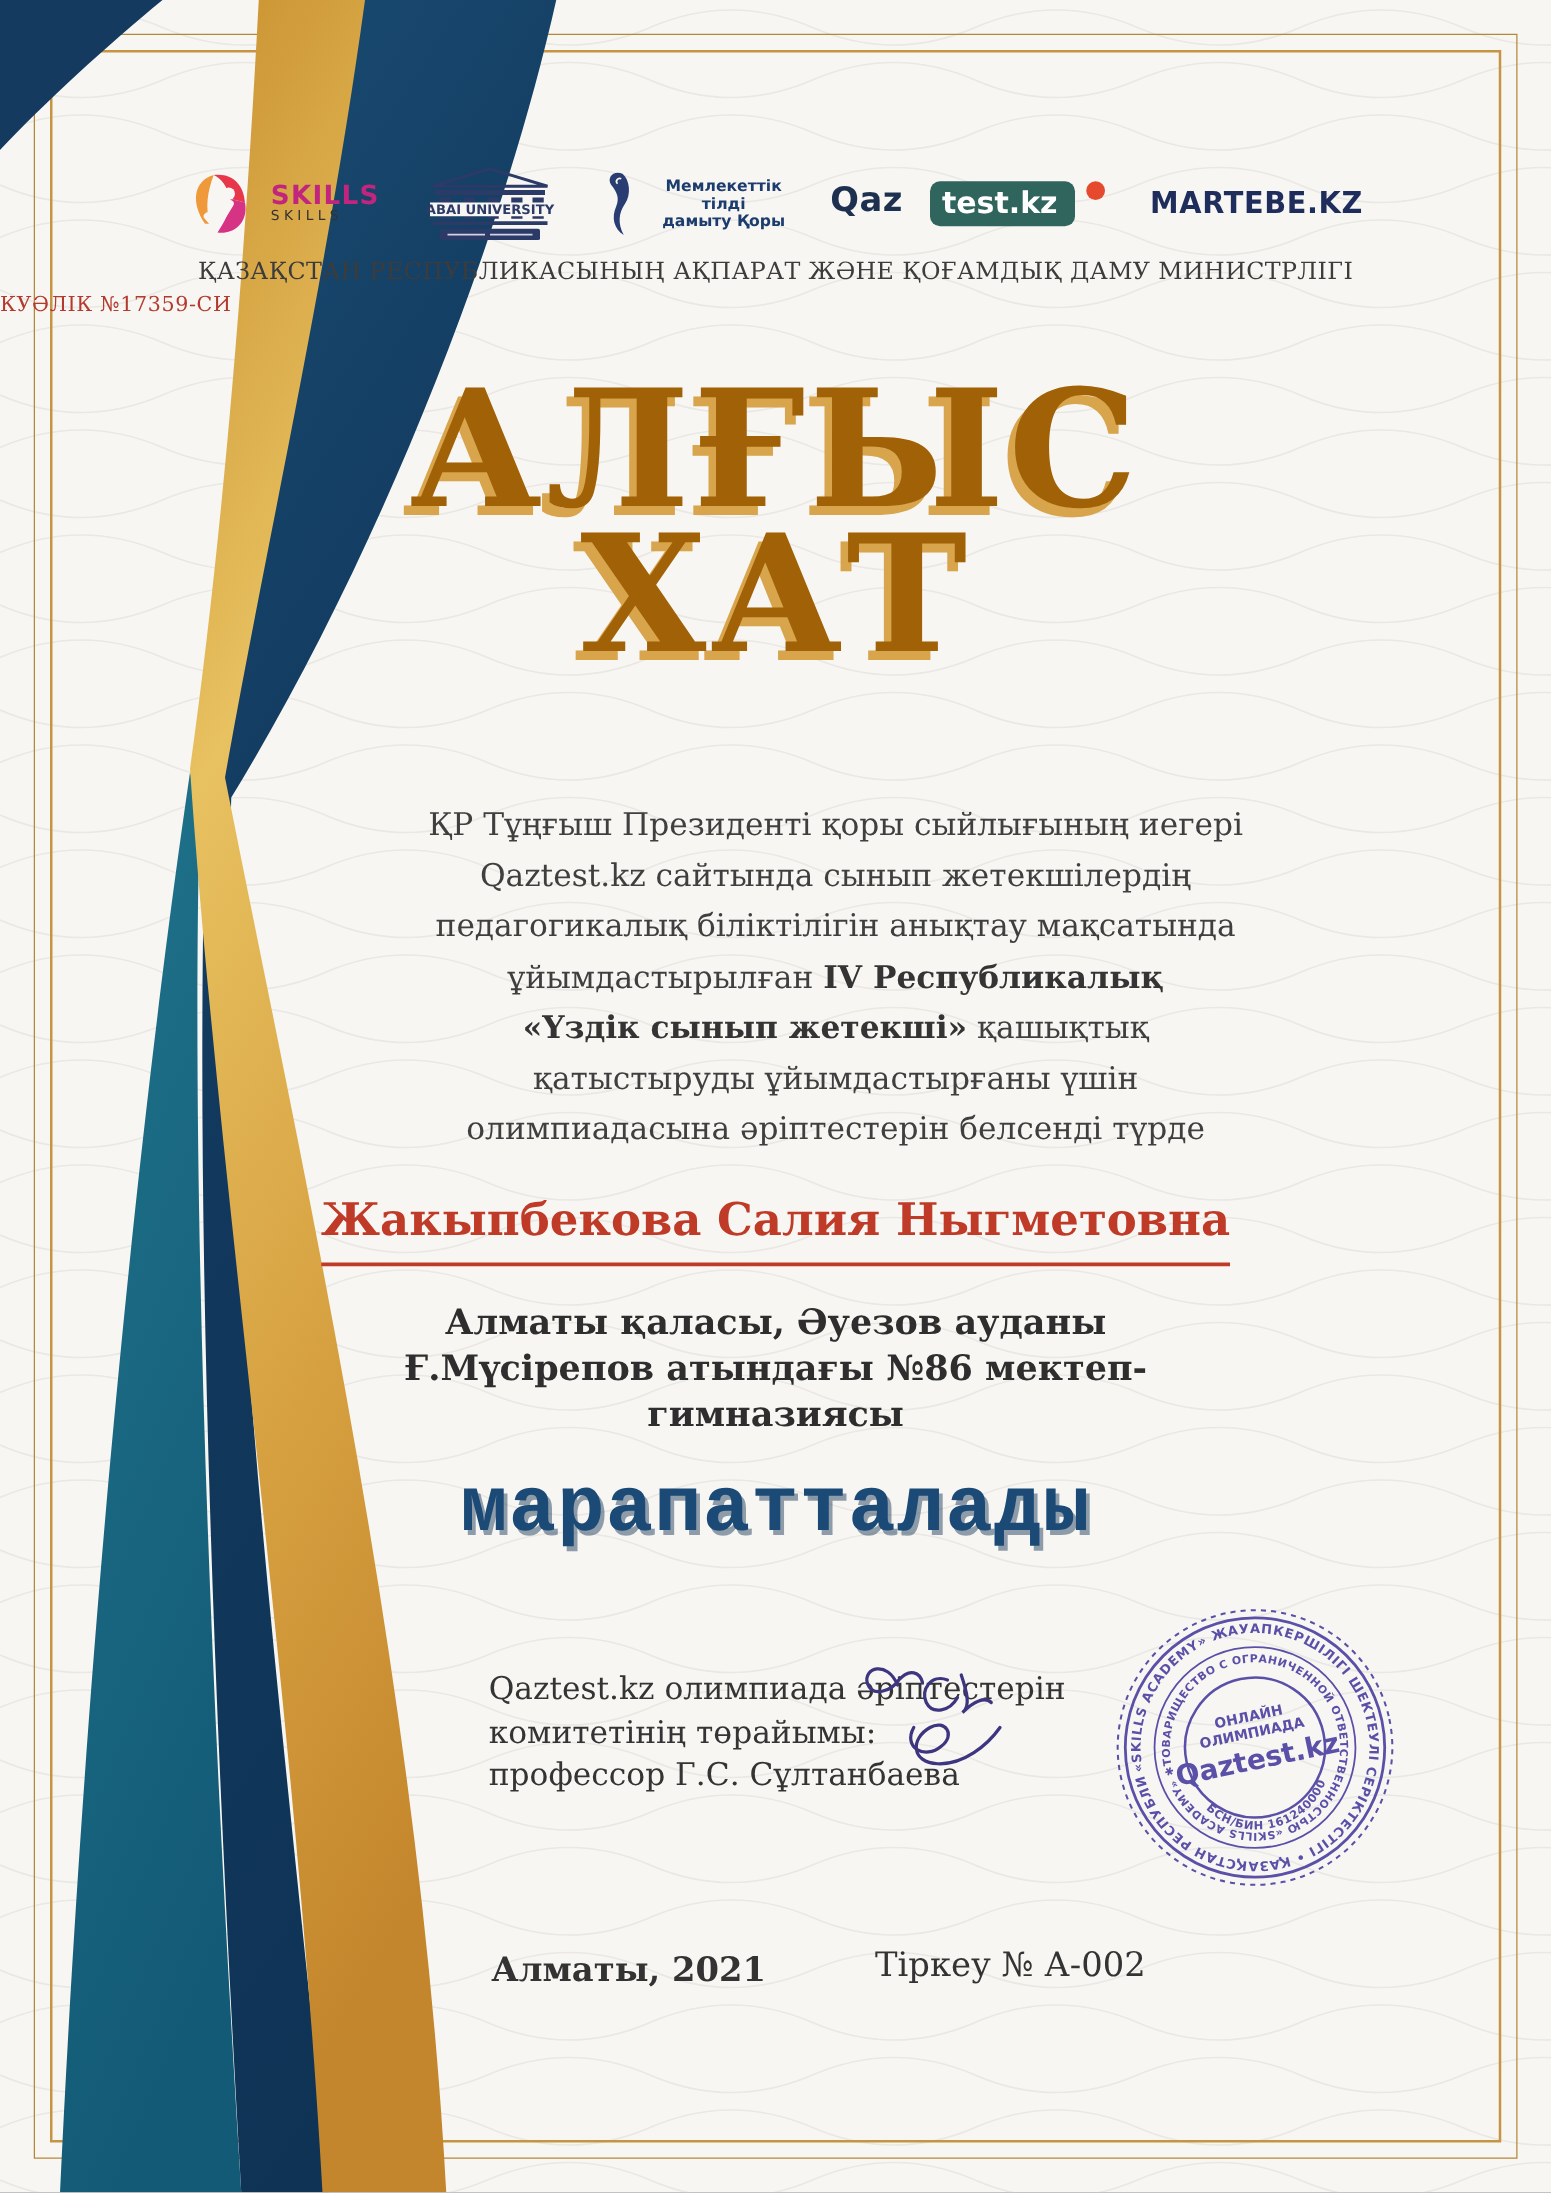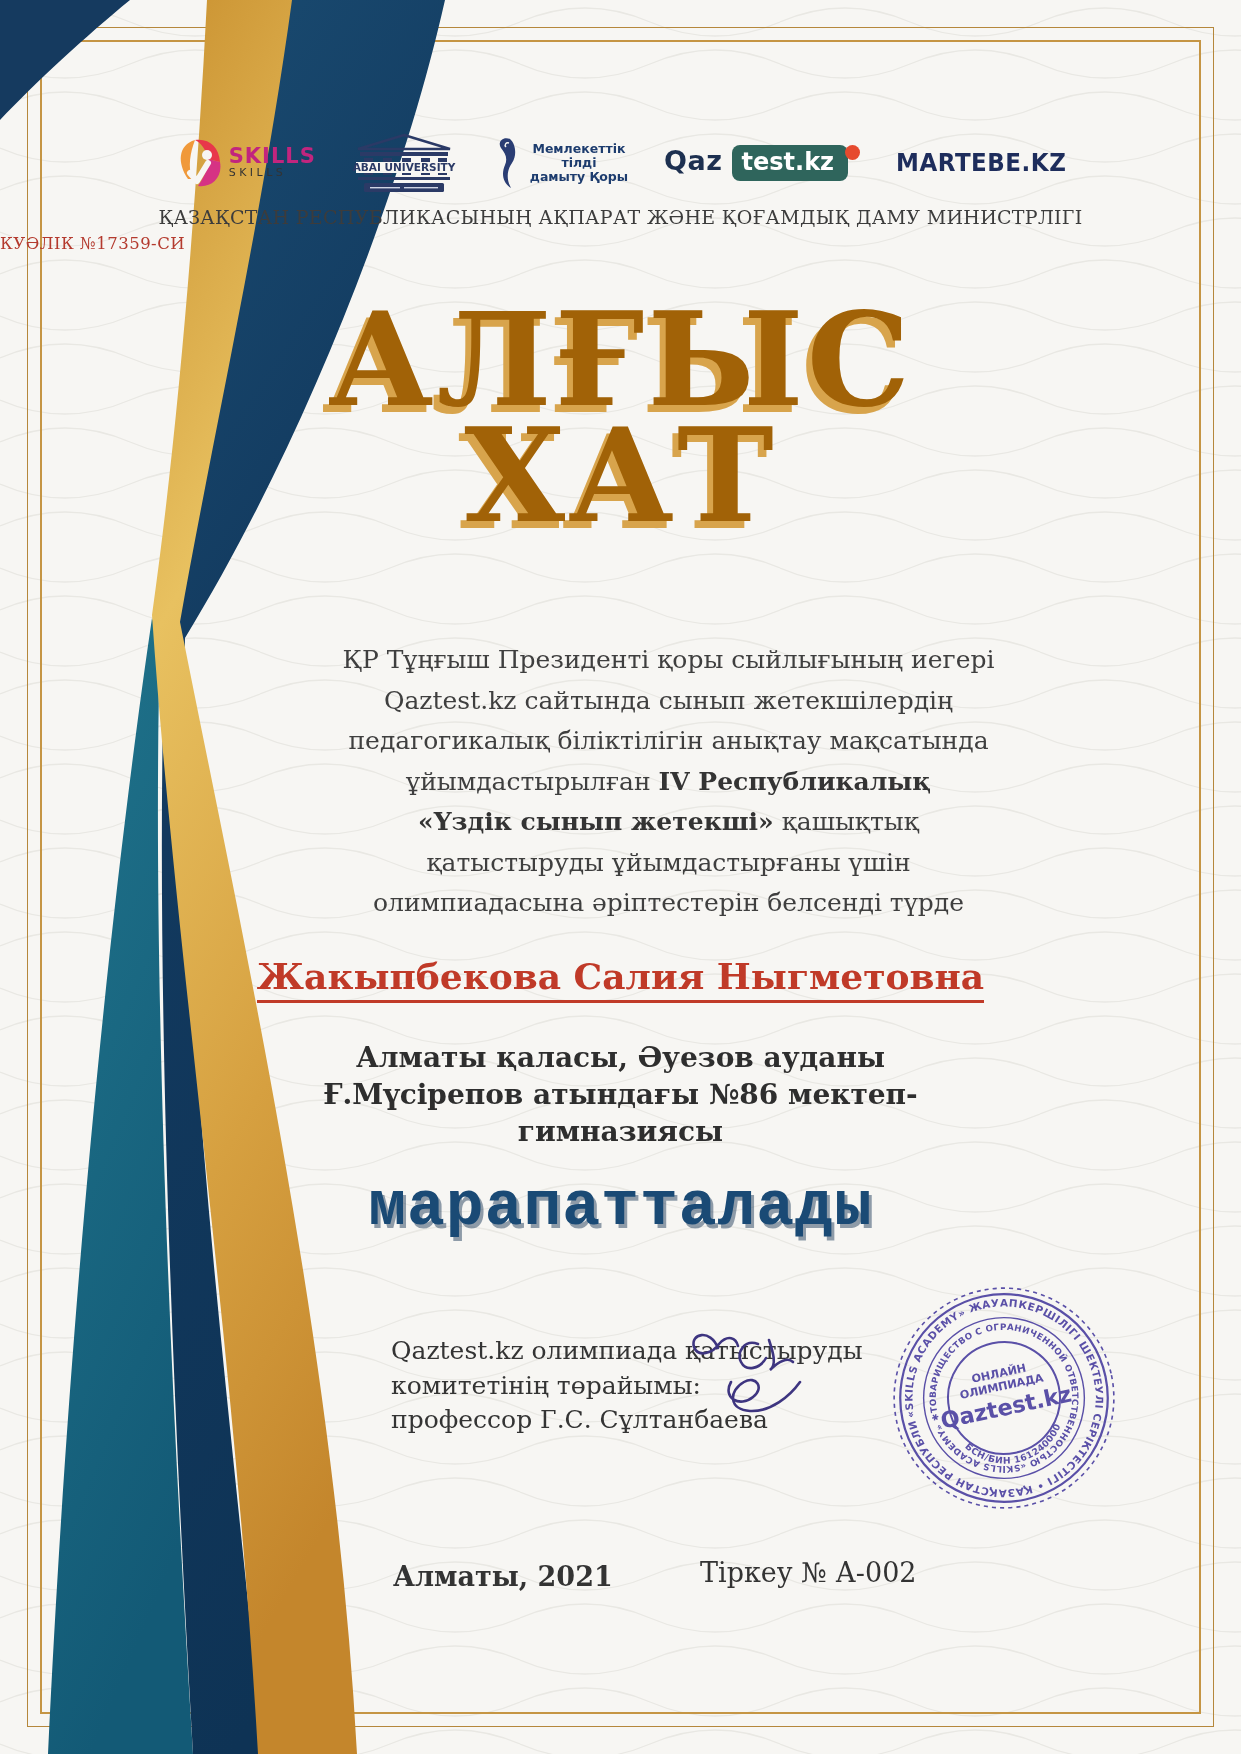--- a/index.html
+++ b/index.html
@@ -10,40 +10,40 @@
   }
   .abs{position:absolute;}
   .waves{position:absolute;inset:0;z-index:0;}
   .frame{position:absolute;z-index:2;pointer-events:none;}
   .frame-outer{inset:27px;border:1.5px solid #b5873b;}
   .frame-inner{inset:40px;border:2.5px solid #c59544;}
   .ribbon{position:absolute;left:0;top:0;z-index:3;}
   .content{position:absolute;inset:0;z-index:4;}
 
   .logos{top:126px;left:0;right:0;height:74px;display:flex;justify-content:center;align-items:center;gap:36px;font-family:"DejaVu Sans","Liberation Sans",sans-serif;}
-  .logo{display:flex;align-items:center;gap:8px;}
+  .logo{display:flex;align-items:center;gap:20px;}
   .sa-text .l1{font-weight:bold;font-size:21px;letter-spacing:1px;color:#c2257e;line-height:20px;}
   .sa-text .l2{font-size:11px;letter-spacing:3.5px;color:#333;line-height:14px;}
   .fund-text{font-size:12.5px;line-height:14px;color:#1d3c6e;text-align:center;font-weight:bold;}
   .qaztest{display:flex;align-items:flex-start;}
   .qz-prefix{font-weight:bold;font-size:27px;color:#1d3050;letter-spacing:.5px;}
   .qz-badge{background:#2f655c;color:#fff;font-weight:bold;font-size:24px;padding:3px 14px 5px 10px;border-radius:8px;margin-left:1px;}
   .qz-dot{width:15px;height:15px;border-radius:50%;background:#e64a2e;margin-left:-11px;position:relative;}
   .martebe{font-weight:bold;font-size:23px;color:#1e2d5c;letter-spacing:0.5px;transform:scaleY(1.05);}
 
   .ministry{top:206px;left:0;width:100%;text-align:center;font-size:19px;letter-spacing:.3px;color:#3c3c3c;}
   .cert-no{top:234px;left:0;width:100%;text-align:left;font-size:16.5px;color:#b43a2e;letter-spacing:.5px;}
 
   .title{top:302px;left:0;width:100%;text-align:center;font-weight:bold;font-size:130px;line-height:116px;letter-spacing:3px;color:#a16207;text-shadow:-6px 7px 0 #d8a44c;}
 
   .body-text{top:640px;left:0;width:100%;text-align:center;font-size:25px;line-height:40.5px;color:#3f3f3f;padding-left:48px;}
   .body-text b{color:#343434;}
 
   .name{top:955px;left:0;width:100%;text-align:center;font-size:36px;font-weight:bold;color:#c03a28;}
-  .name span{display:inline-block;border-bottom:3px solid #c03a28;padding-bottom:3px;}
+  .name span{display:inline-block;border-bottom:3px solid #c03a28;padding-bottom:13px;}
 
   .school{top:1039px;left:0;width:100%;text-align:center;font-size:28px;line-height:37px;font-weight:bold;color:#2e2e2e;}
 
   .award{top:1172px;left:0;width:100%;text-align:center;font-size:63px;font-weight:bold;color:#1a4a75;text-shadow:3px 4px 0 rgba(13,45,77,0.45);letter-spacing:1px;font-family:Liberation Mono, monospace;}
 
   .sig{top:1334px;left:391px;font-size:25px;line-height:34.5px;color:#343434;text-align:left;}
   .scribble{left:678px;top:1316px;}
   .stamp{left:886px;top:1280px;width:236px;height:236px;transform:rotate(-12deg);opacity:.92;mix-blend-mode:multiply;}
 
   .footer-left{top:1561px;left:393px;font-size:27px;font-weight:bold;color:#333;}
@@ -174,21 +174,21 @@
 
     <div class="abs school">
       <div>Алматы қаласы, Әуезов ауданы</div>
       <div>Ғ.Мүсірепов атындағы №86 мектеп-</div>
       <div>гимназиясы</div>
     </div>
 
     <div class="abs award">марапатталады</div>
 
     <div class="abs sig">
-      <div>Qaztest.kz олимпиада қатыстыруды</div>
+      <div>Qaztest.kz олимпиада әріптестерін</div>
       <div>комитетінің төрайымы:</div>
       <div>профессор Г.С. Сұлтанбаева</div>
     </div>
 
     <svg class="abs scribble" width="150" height="115" viewBox="0 0 150 115">
       <g fill="none" stroke="#3e3580" stroke-width="2.6" stroke-linecap="round">
         <path d="M40,32 C32,12 12,18 16,31 C20,42 35,37 41,28 C50,18 58,22 60,30"></path>
         <path d="M80,28 C67,23 58,36 63,46 C68,56 82,53 88,42"></path>
         <path d="M91,24 C95,36 99,49 92,54 C101,45 110,41 115,46"></path>
         <path d="M53,66 C44,82 62,92 75,81 C87,72 78,59 66,66 C50,75 51,94 72,95 C93,96 112,80 122,66"></path>

